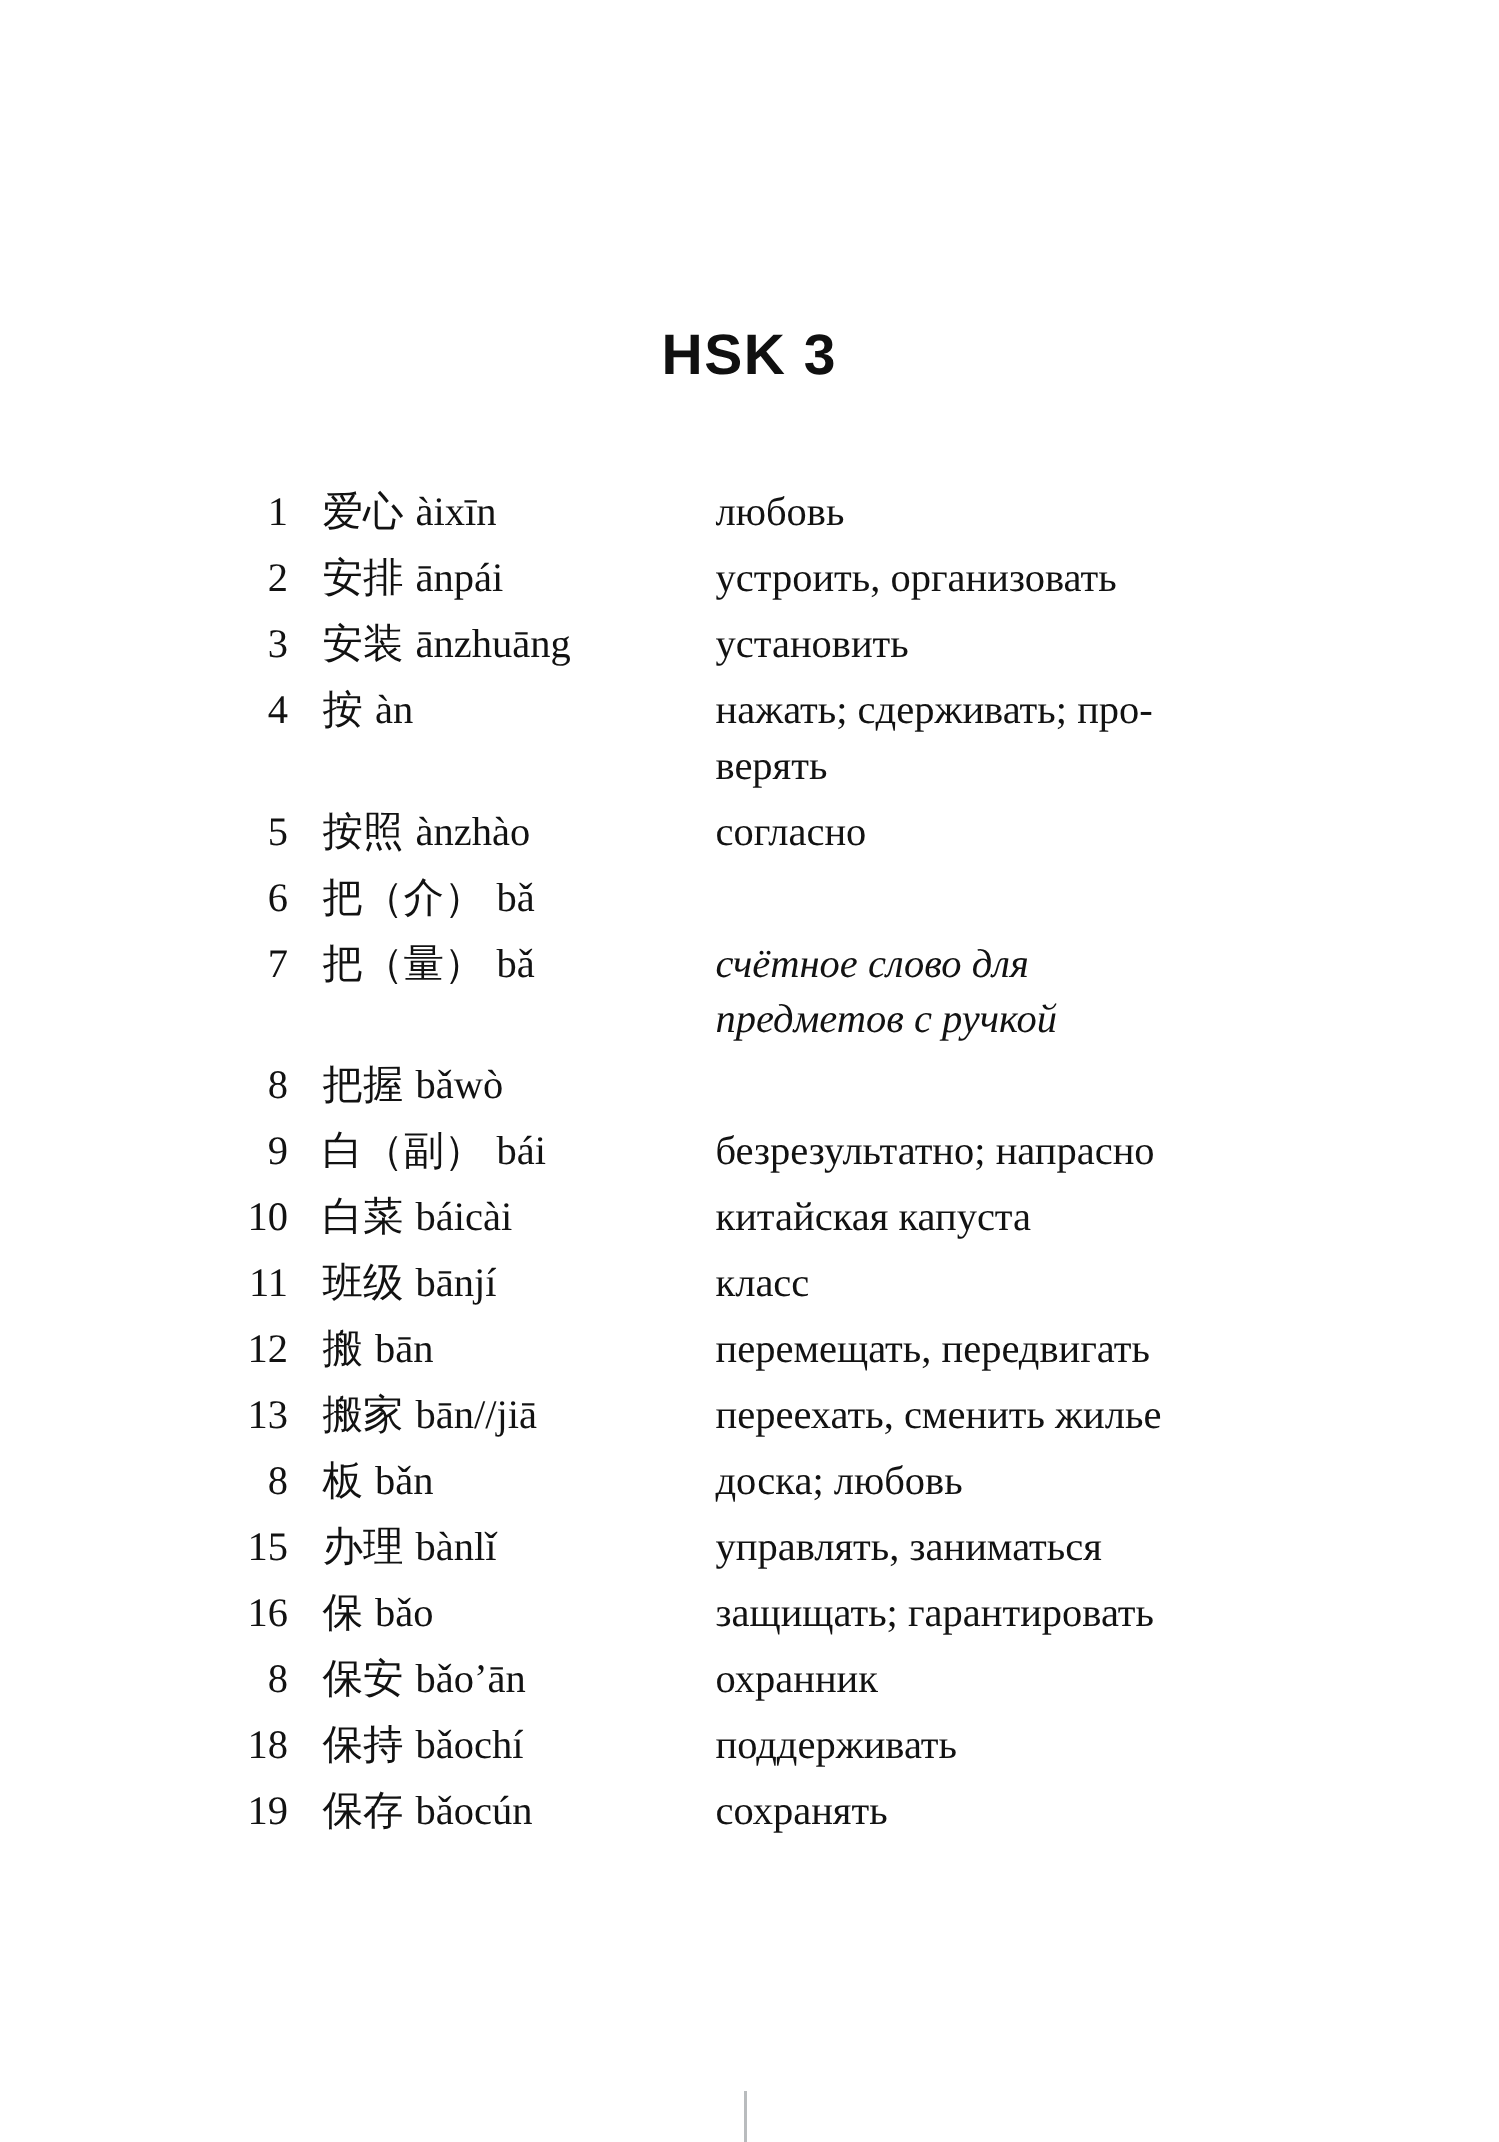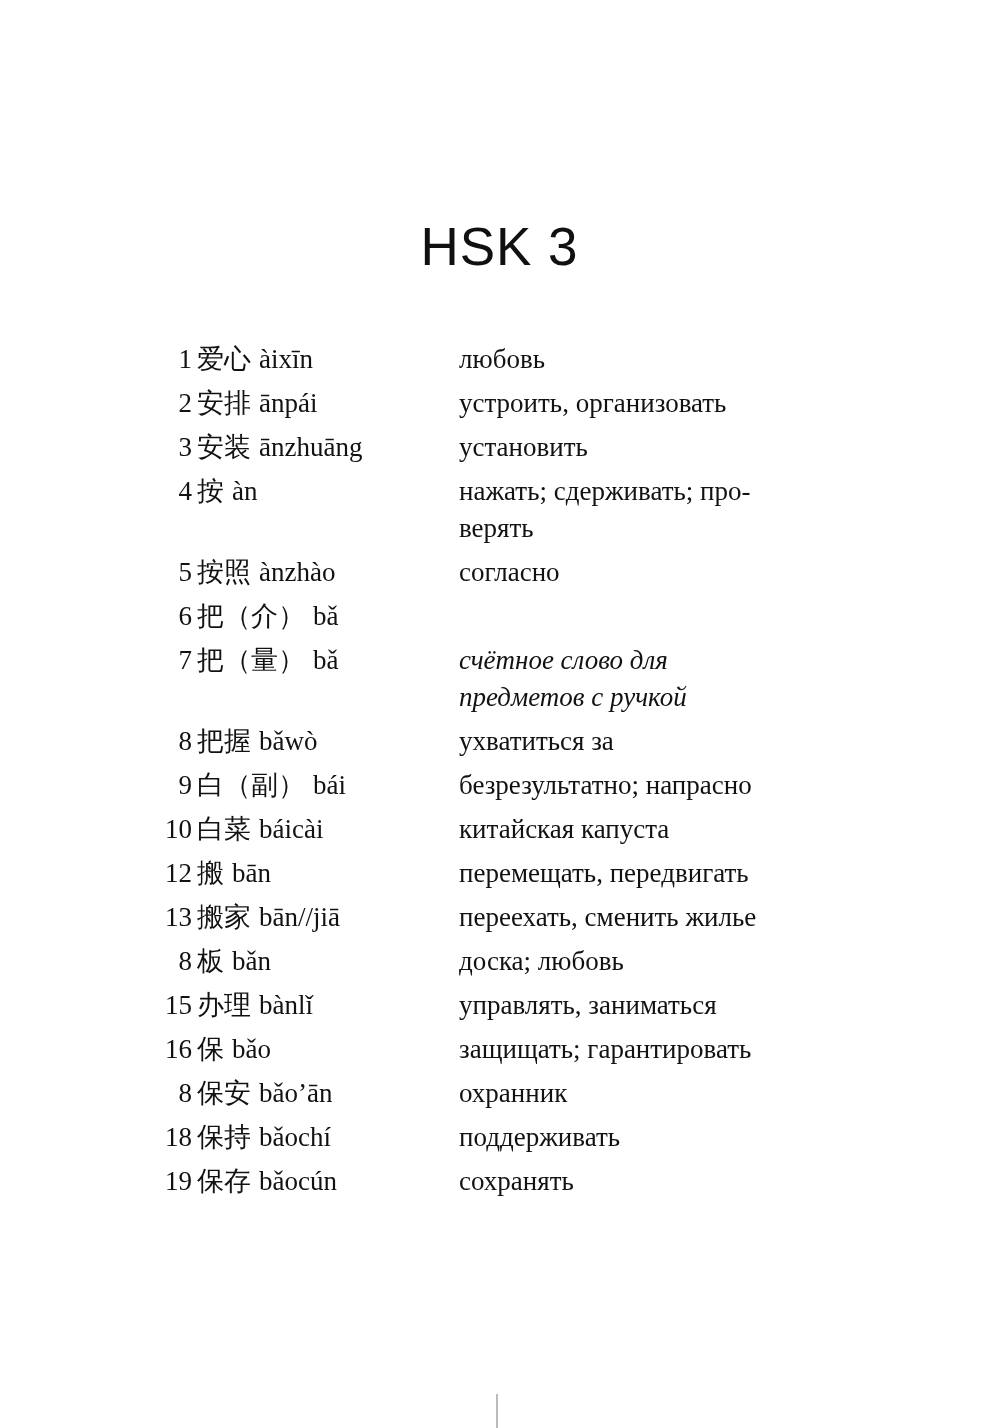--- a/index.html
+++ b/index.html
@@ -13,22 +13,22 @@
     height: 1428px;
     background: #ffffff;
     color: #121212;
     font-family: "Liberation Serif", serif;
     overflow: hidden;
   }
   .title {
     padding-top: 216px;
     text-align: center;
     font-family: "Liberation Sans", sans-serif;
-    font-weight: normal;
-    font-size: 53px;
+    font-weight: bold;
+    font-size: 38px;
     letter-spacing: 1px;
     color: #101010;
   }
   .vocab-list {
     margin-top: 64px;
     padding-left: 158px;
   }
   .row {
     display: flex;
     align-items: flex-start;
@@ -37,21 +37,21 @@
     line-height: 37px;
   }
   .num {
     flex: none;
     width: 34px;
     text-align: right;
   }
   .cn {
     flex: none;
     width: 262px;
-    margin-left: 5px;
+    margin-left: 23px;
   }
   .cn .pinyin {
     margin-left: 8px;
   }
   .ru {
     width: 372px;
     white-space: pre-line;
   }
   .ru.italic {
     font-style: italic;
@@ -128,39 +128,45 @@
     </span>
     <span class="ru italic">счётное слово для
 предметов с ручкой</span>
   </div>
 
   <div class="row">
     <span class="num">8</span>
     <span class="cn">
       <span class="hanzi">把握</span><span class="pinyin">bǎwò</span>
     </span>
-    <span class="ru">ухватиться за</span>
   </div>
 
   <div class="row">
     <span class="num">9</span>
     <span class="cn">
       <span class="hanzi">白（副）</span><span class="pinyin">bái</span>
     </span>
     <span class="ru">безрезультатно; напрасно</span>
   </div>
 
   <div class="row">
     <span class="num">10</span>
     <span class="cn">
       <span class="hanzi">白菜</span><span class="pinyin">báicài</span>
     </span>
     <span class="ru">китайская капуста</span>
   </div>
 
+  <div class="row">
+    <span class="num">11</span>
+    <span class="cn">
+      <span class="hanzi">班级</span><span class="pinyin">bānjí</span>
+    </span>
+    <span class="ru">класс</span>
+  </div>
 
   <div class="row">
     <span class="num">12</span>
     <span class="cn">
       <span class="hanzi">搬</span><span class="pinyin">bān</span>
     </span>
     <span class="ru">перемещать, передвигать</span>
   </div>
 
   <div class="row">

